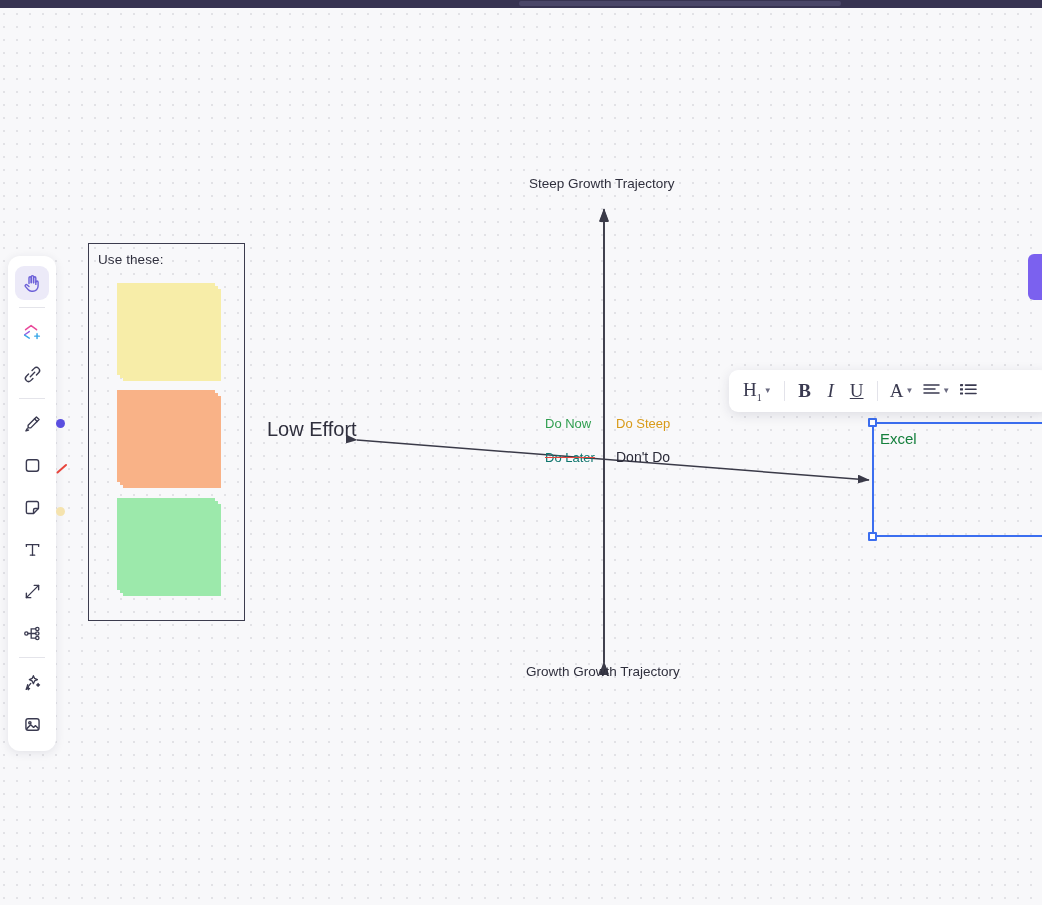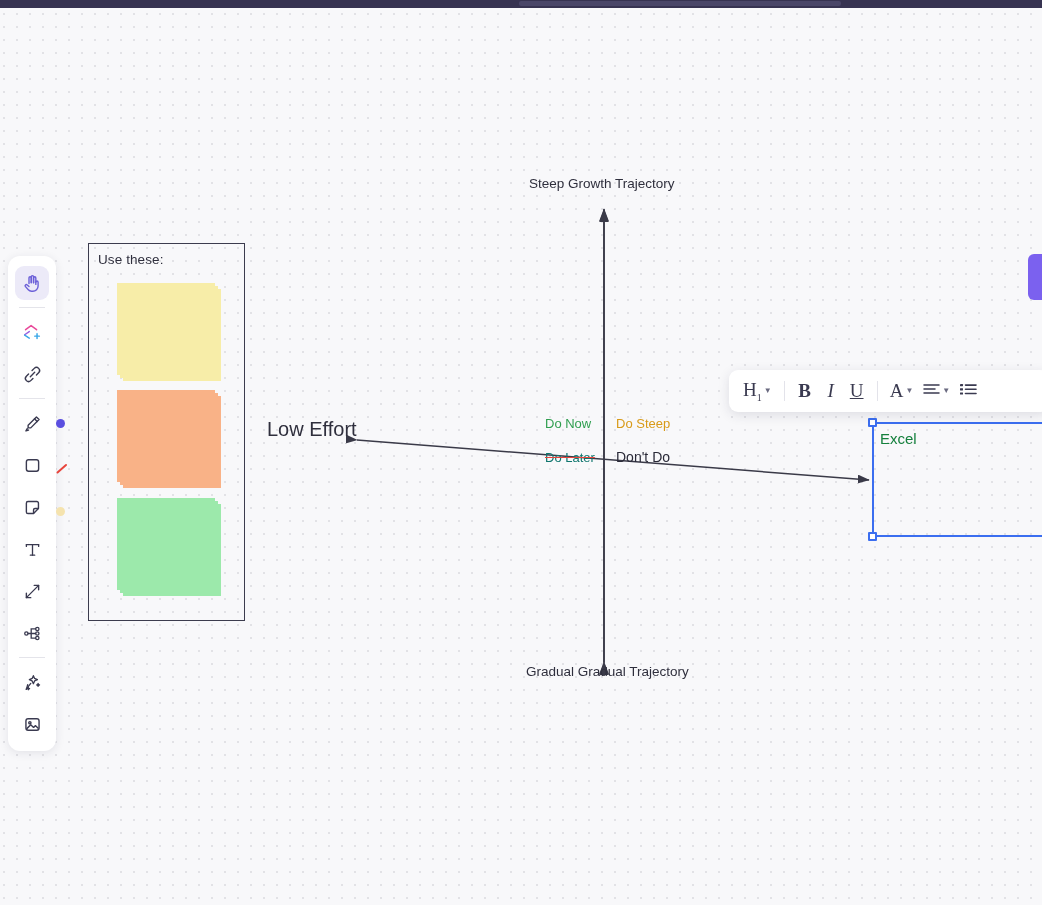--- a/index.html
+++ b/index.html
@@ -158,21 +158,21 @@
         </marker>
       </defs>
 
       <line x1="604" y1="210" x2="604" y2="663" stroke="#3a3a48" stroke-width="1.6" marker-start="url(#ah)" marker-end="url(#ah)" transform="rotate(180 604 436)"></line>
       <line x1="604" y1="663" x2="604" y2="210" stroke="#3a3a48" stroke-width="1.6" marker-start="url(#ah)" marker-end="url(#ah)"></line>
 
       <line x1="357" y1="440" x2="869" y2="480" stroke="#3a3a48" stroke-width="1.5" marker-start="url(#ah)" marker-end="url(#ah)"></line>
     </svg>
 
     <div class="axis-label lbl-top">Steep Growth Trajectory</div>
-    <div class="axis-label lbl-bottom">Gradual Gradual Trajectory</div>
+    <div class="axis-label lbl-bottom">Growth Growth Trajectory</div>
     <div class="axis-label lbl-left">Low Effort</div>
 
     <div class="quad q-now">Do Now</div>
     <div class="quad q-next">Do Steep</div>
     <div class="quad q-later">Do Later</div>
     <div class="quad q-dont">Don't Do</div>
   </div>
 
   <div class="note-frame">
     <div class="note-frame-title">Use these:</div>

